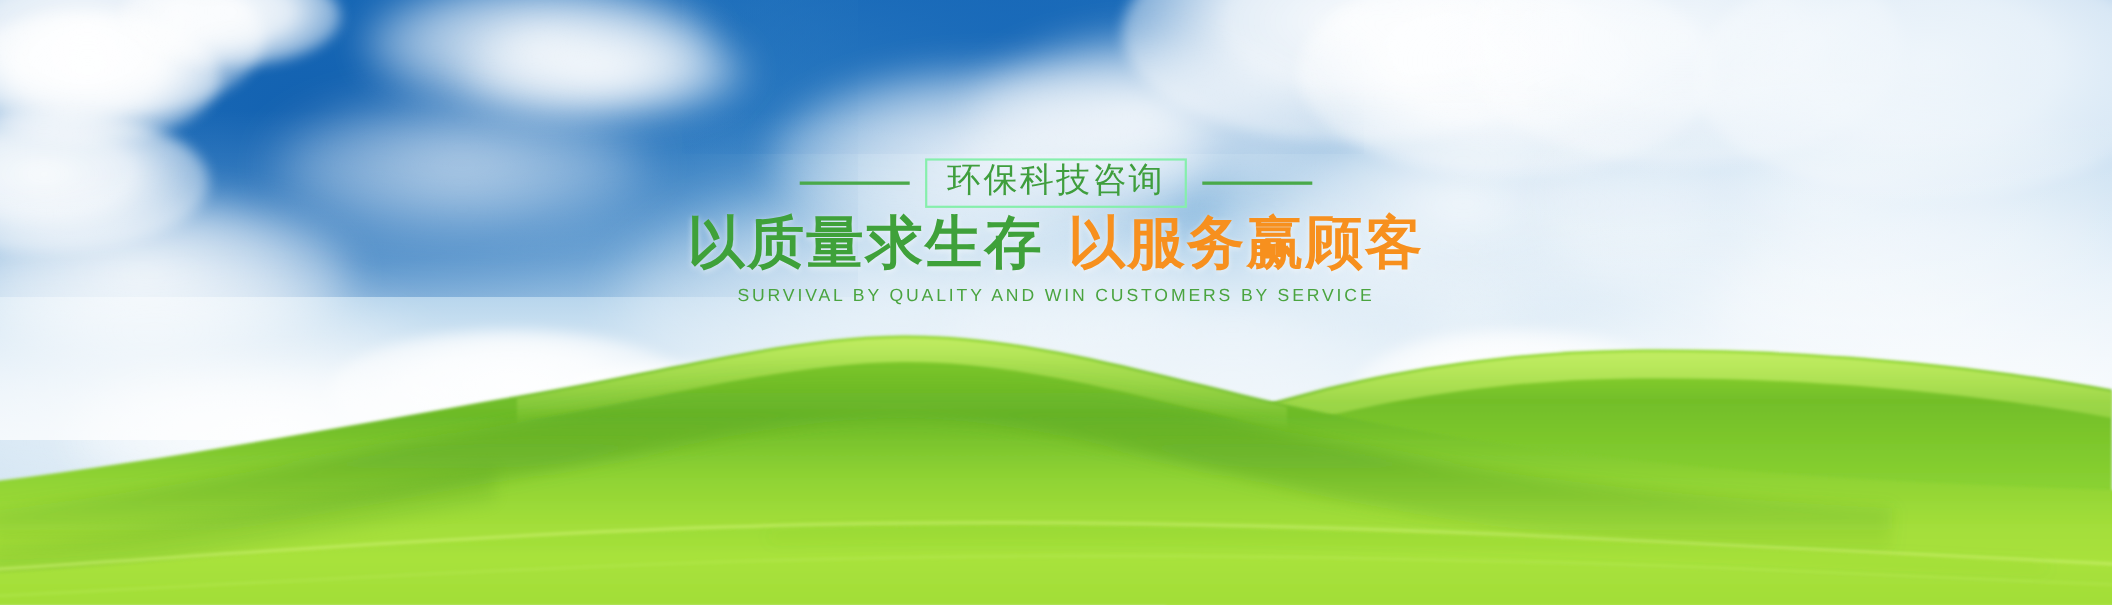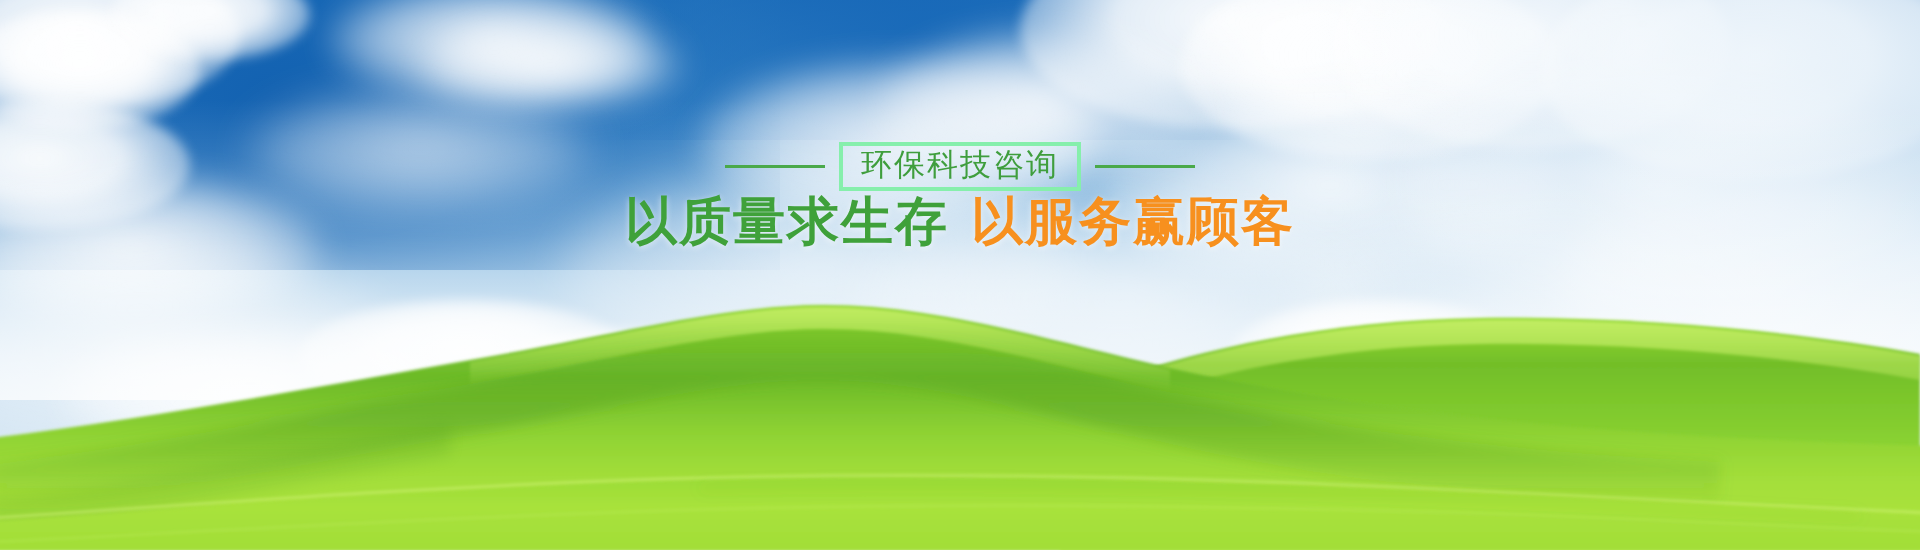--- a/index.html
+++ b/index.html
@@ -119,21 +119,21 @@
     gap: 14px;
     height: 52px;
   }
   .rule {
     width: 100px;
     height: 3px;
     background: #4aa94a;
     flex: none;
   }
   .eyebrow-box {
-    border: 4px solid #86efac;
+    border: 2px solid #86efac;
     padding: 3px 18px 7px 18px;
     display: inline-block;
     line-height: 1;
   }
   .eyebrow-box span {
     font-size: 31px;
     color: #3f9e3d;
     letter-spacing: 2px;
     font-family: "DejaVu Sans", "Liberation Sans", sans-serif;
     white-space: nowrap;
@@ -269,15 +269,16 @@
       <span class="eyebrow-box">
         <span>环保科技咨询</span>
       </span>
       <span class="rule"></span>
     </div>
 
     <div class="headline">
       <span class="green">以质量求生存</span><span class="orange">以服务赢顾客</span>
     </div>
 
+    <div class="subhead">SURVIVAL BY QUALITY AND WIN CUSTOMERS BY SERVICE</div>
 
   </div>
 </div>
 
 </body></html>

